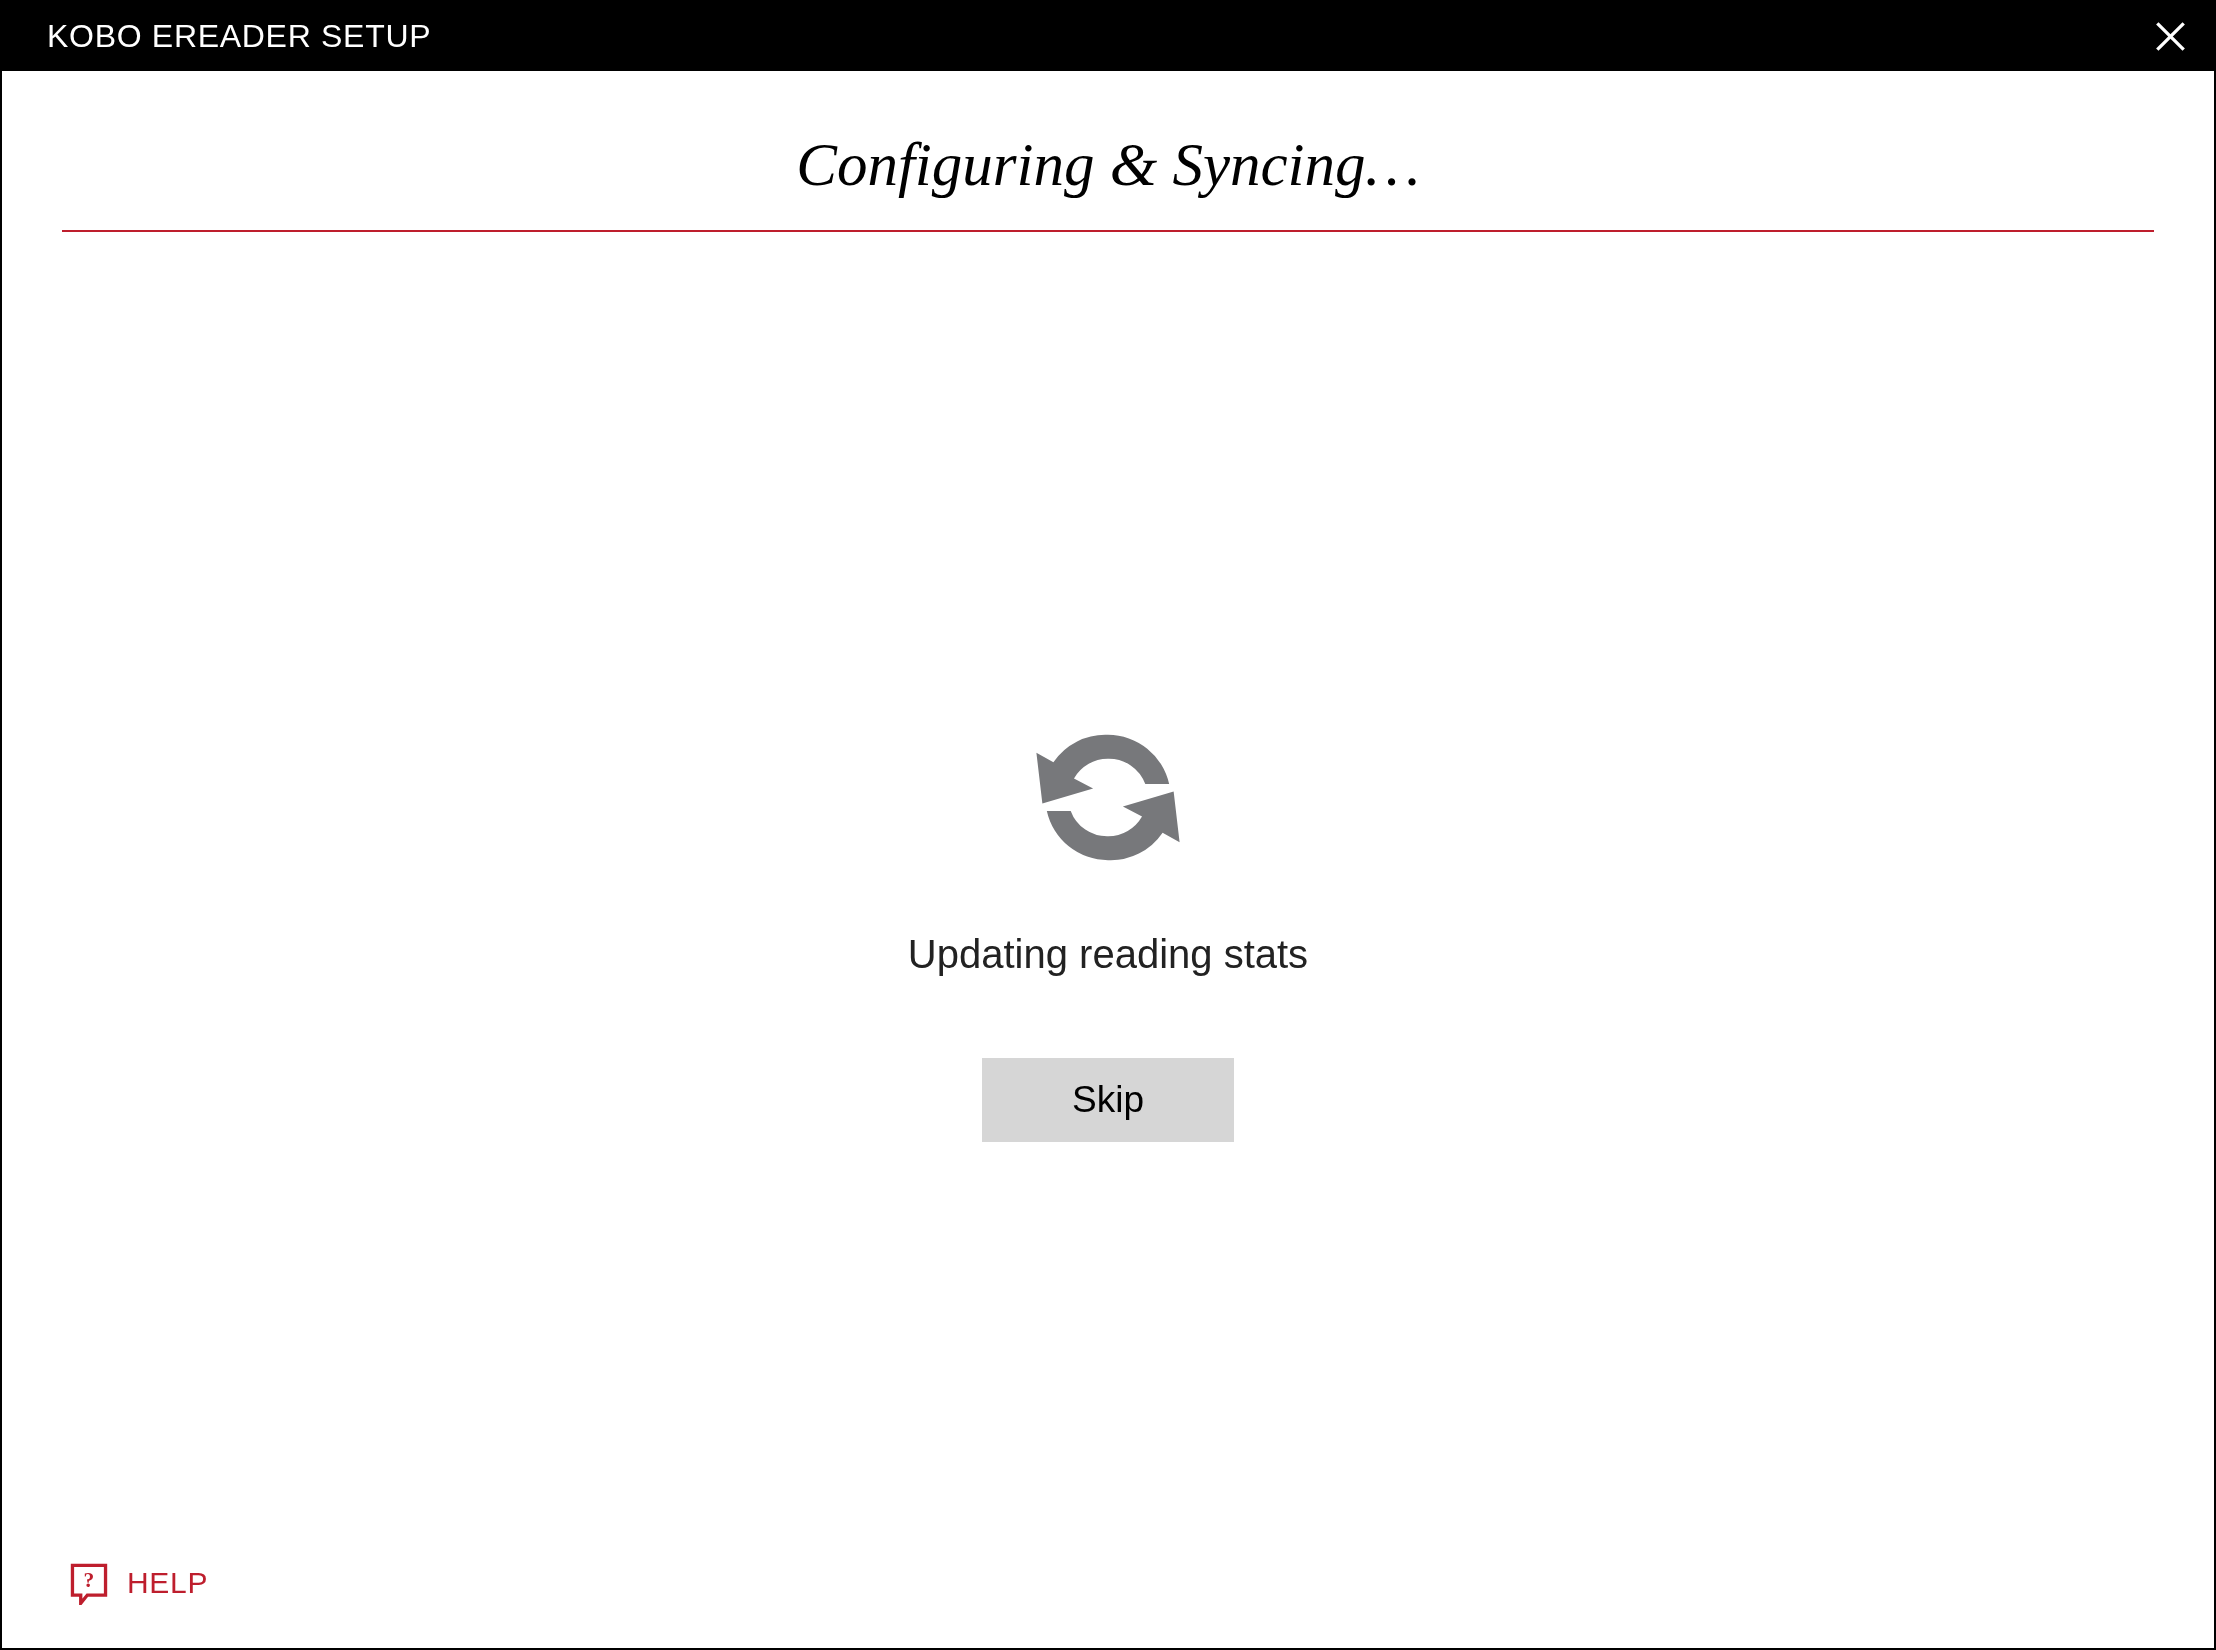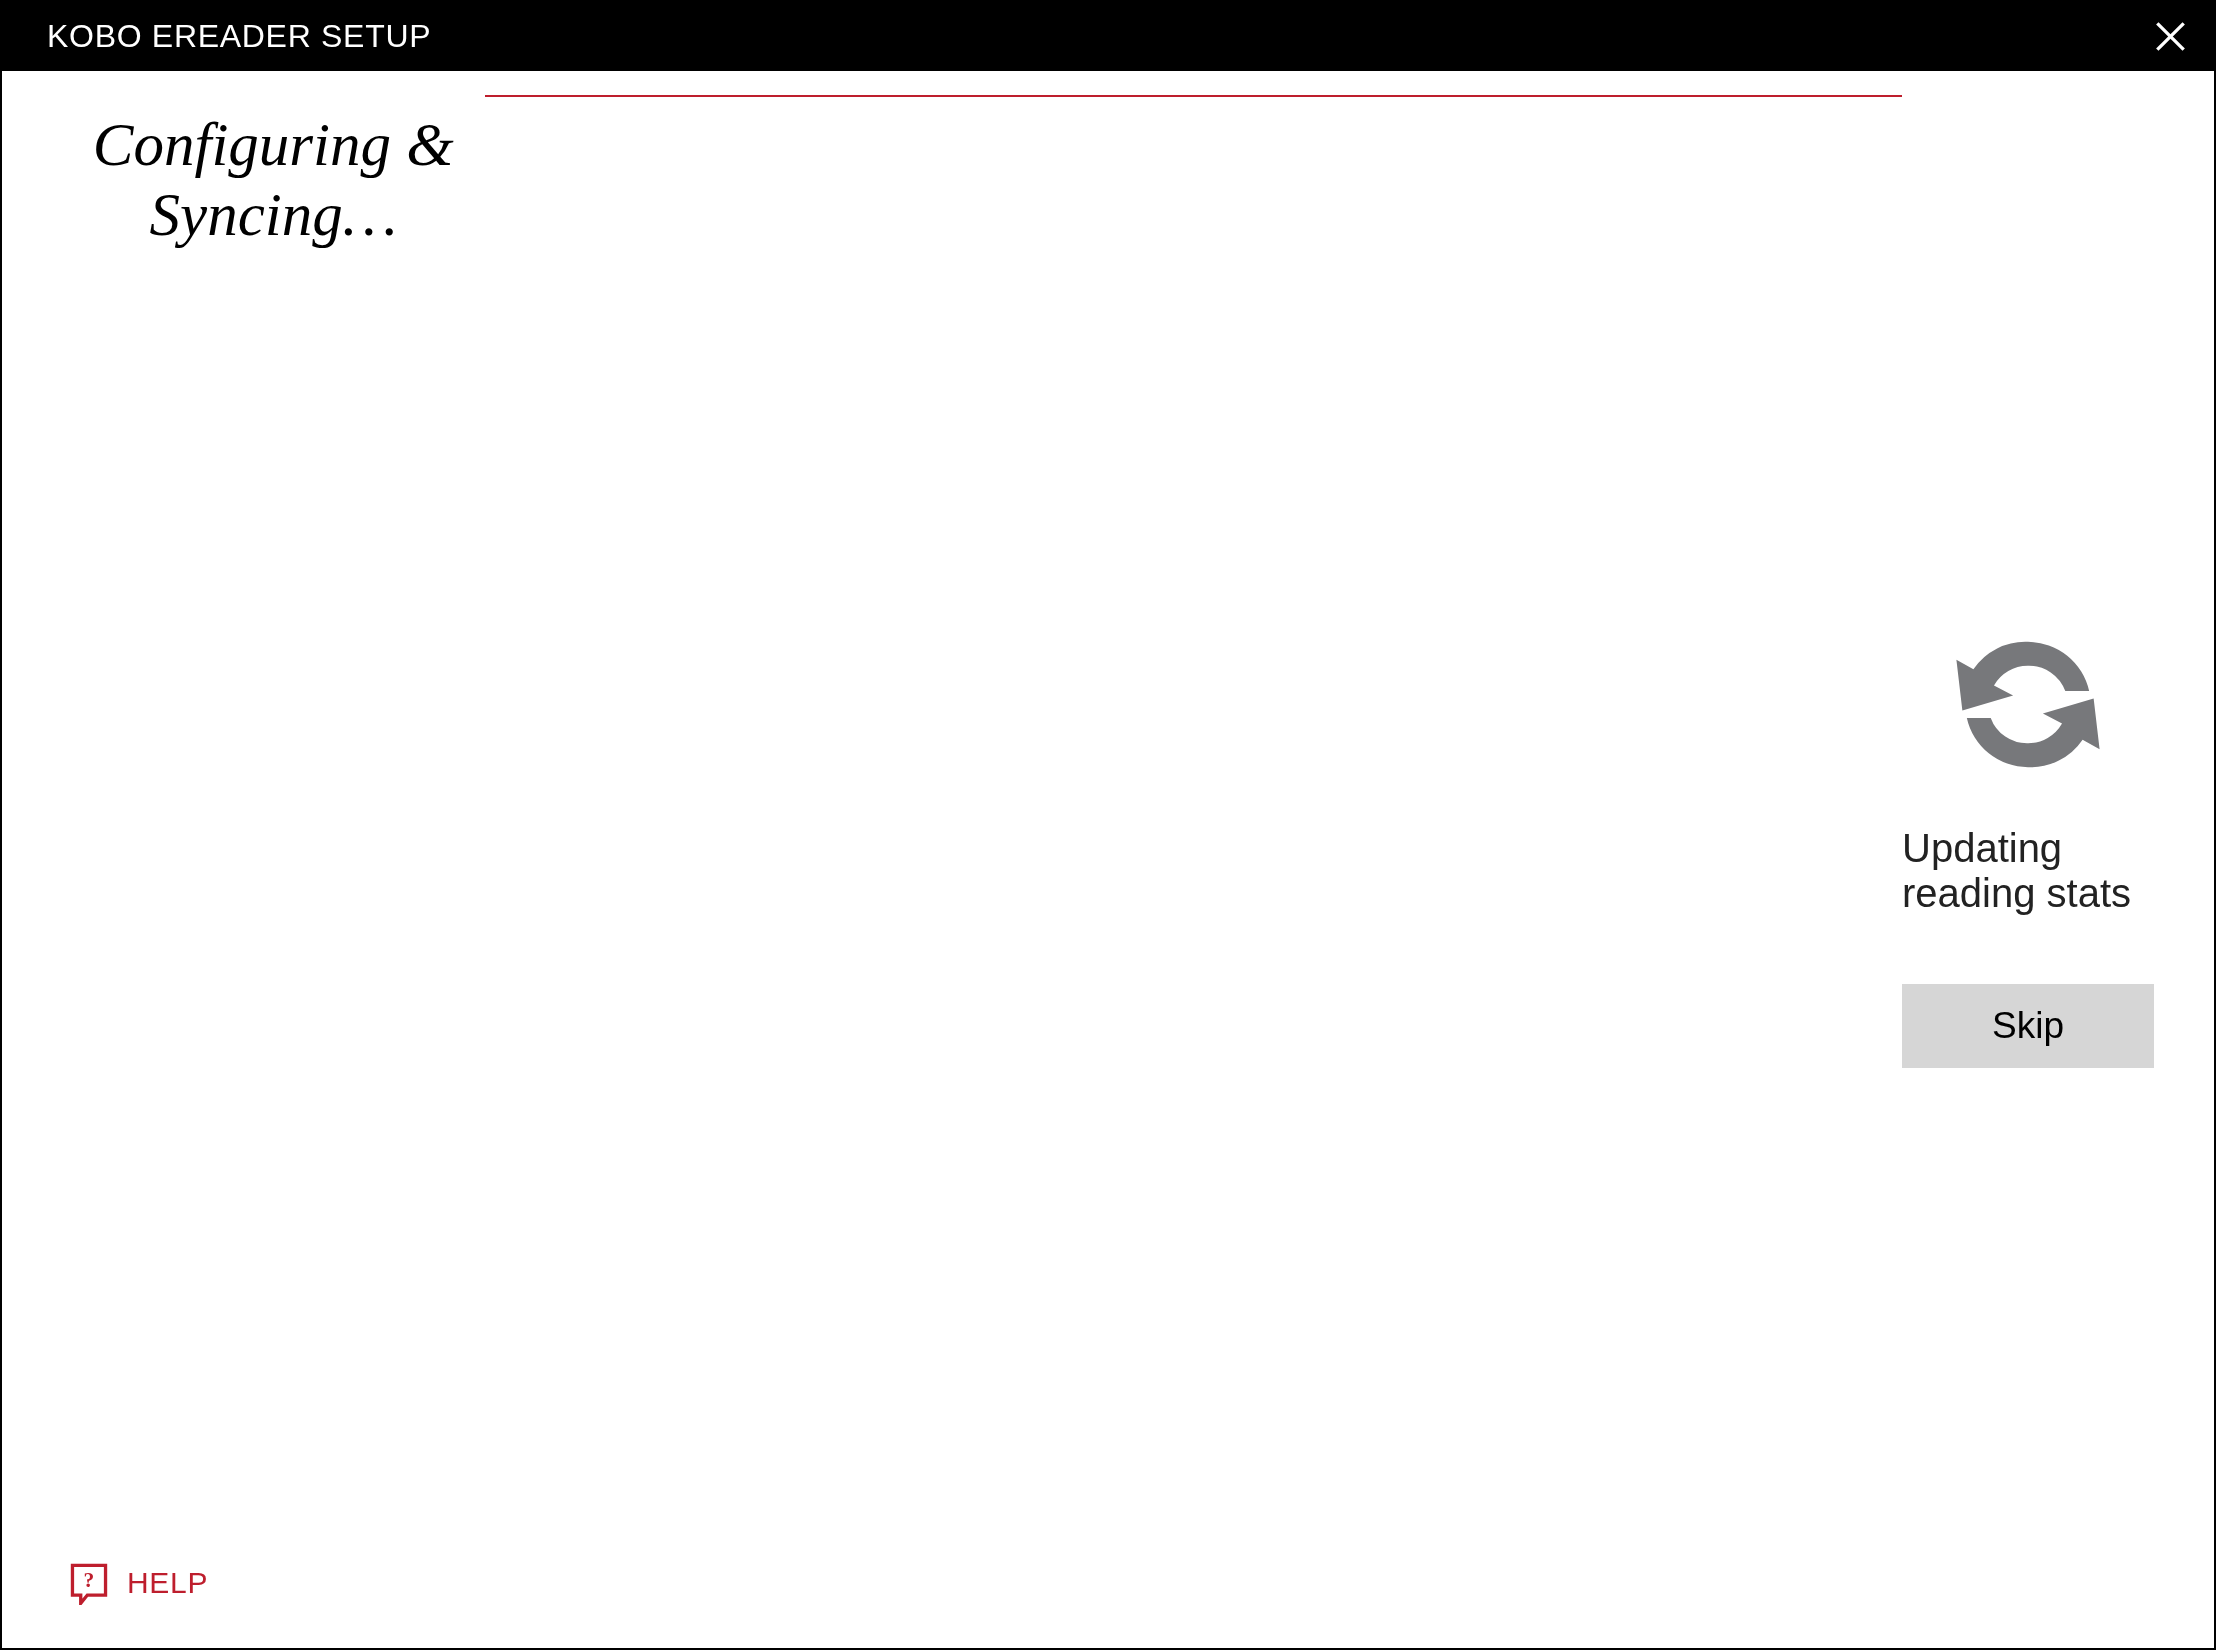--- a/index.html
+++ b/index.html
@@ -44,23 +44,23 @@
   }
   .close-btn svg {
     width: 33px;
     height: 33px;
     stroke: #fff;
     stroke-width: 4;
   }
   .content {
     flex: 1;
     display: flex;
-    flex-direction: row;
+    flex-direction: column;
     position: relative;
-    padding: 24px 60px 30px 60px;
+    padding: 44px 60px 30px 60px;
   }
   .heading {
     text-align: center;
     font-family: "Georgia", "Times New Roman", serif;
     font-style: italic;
     font-size: 61px;
     font-weight: 400;
     color: #000;
     margin-top: 15px;
     margin-bottom: 30px;
@@ -70,21 +70,21 @@
     background: #be1e2d;
     width: 100%;
     margin-bottom: 30px;
   }
   .center-area {
     flex: 1;
     display: flex;
     flex-direction: column;
     align-items: center;
     justify-content: center;
-    gap: 32px;
+    gap: 45px;
     margin-top: -30px;
   }
   .sync-icon {
     width: 194px;
     height: 179px;
     display: flex;
     align-items: center;
     justify-content: center;
   }
   .status-text {

